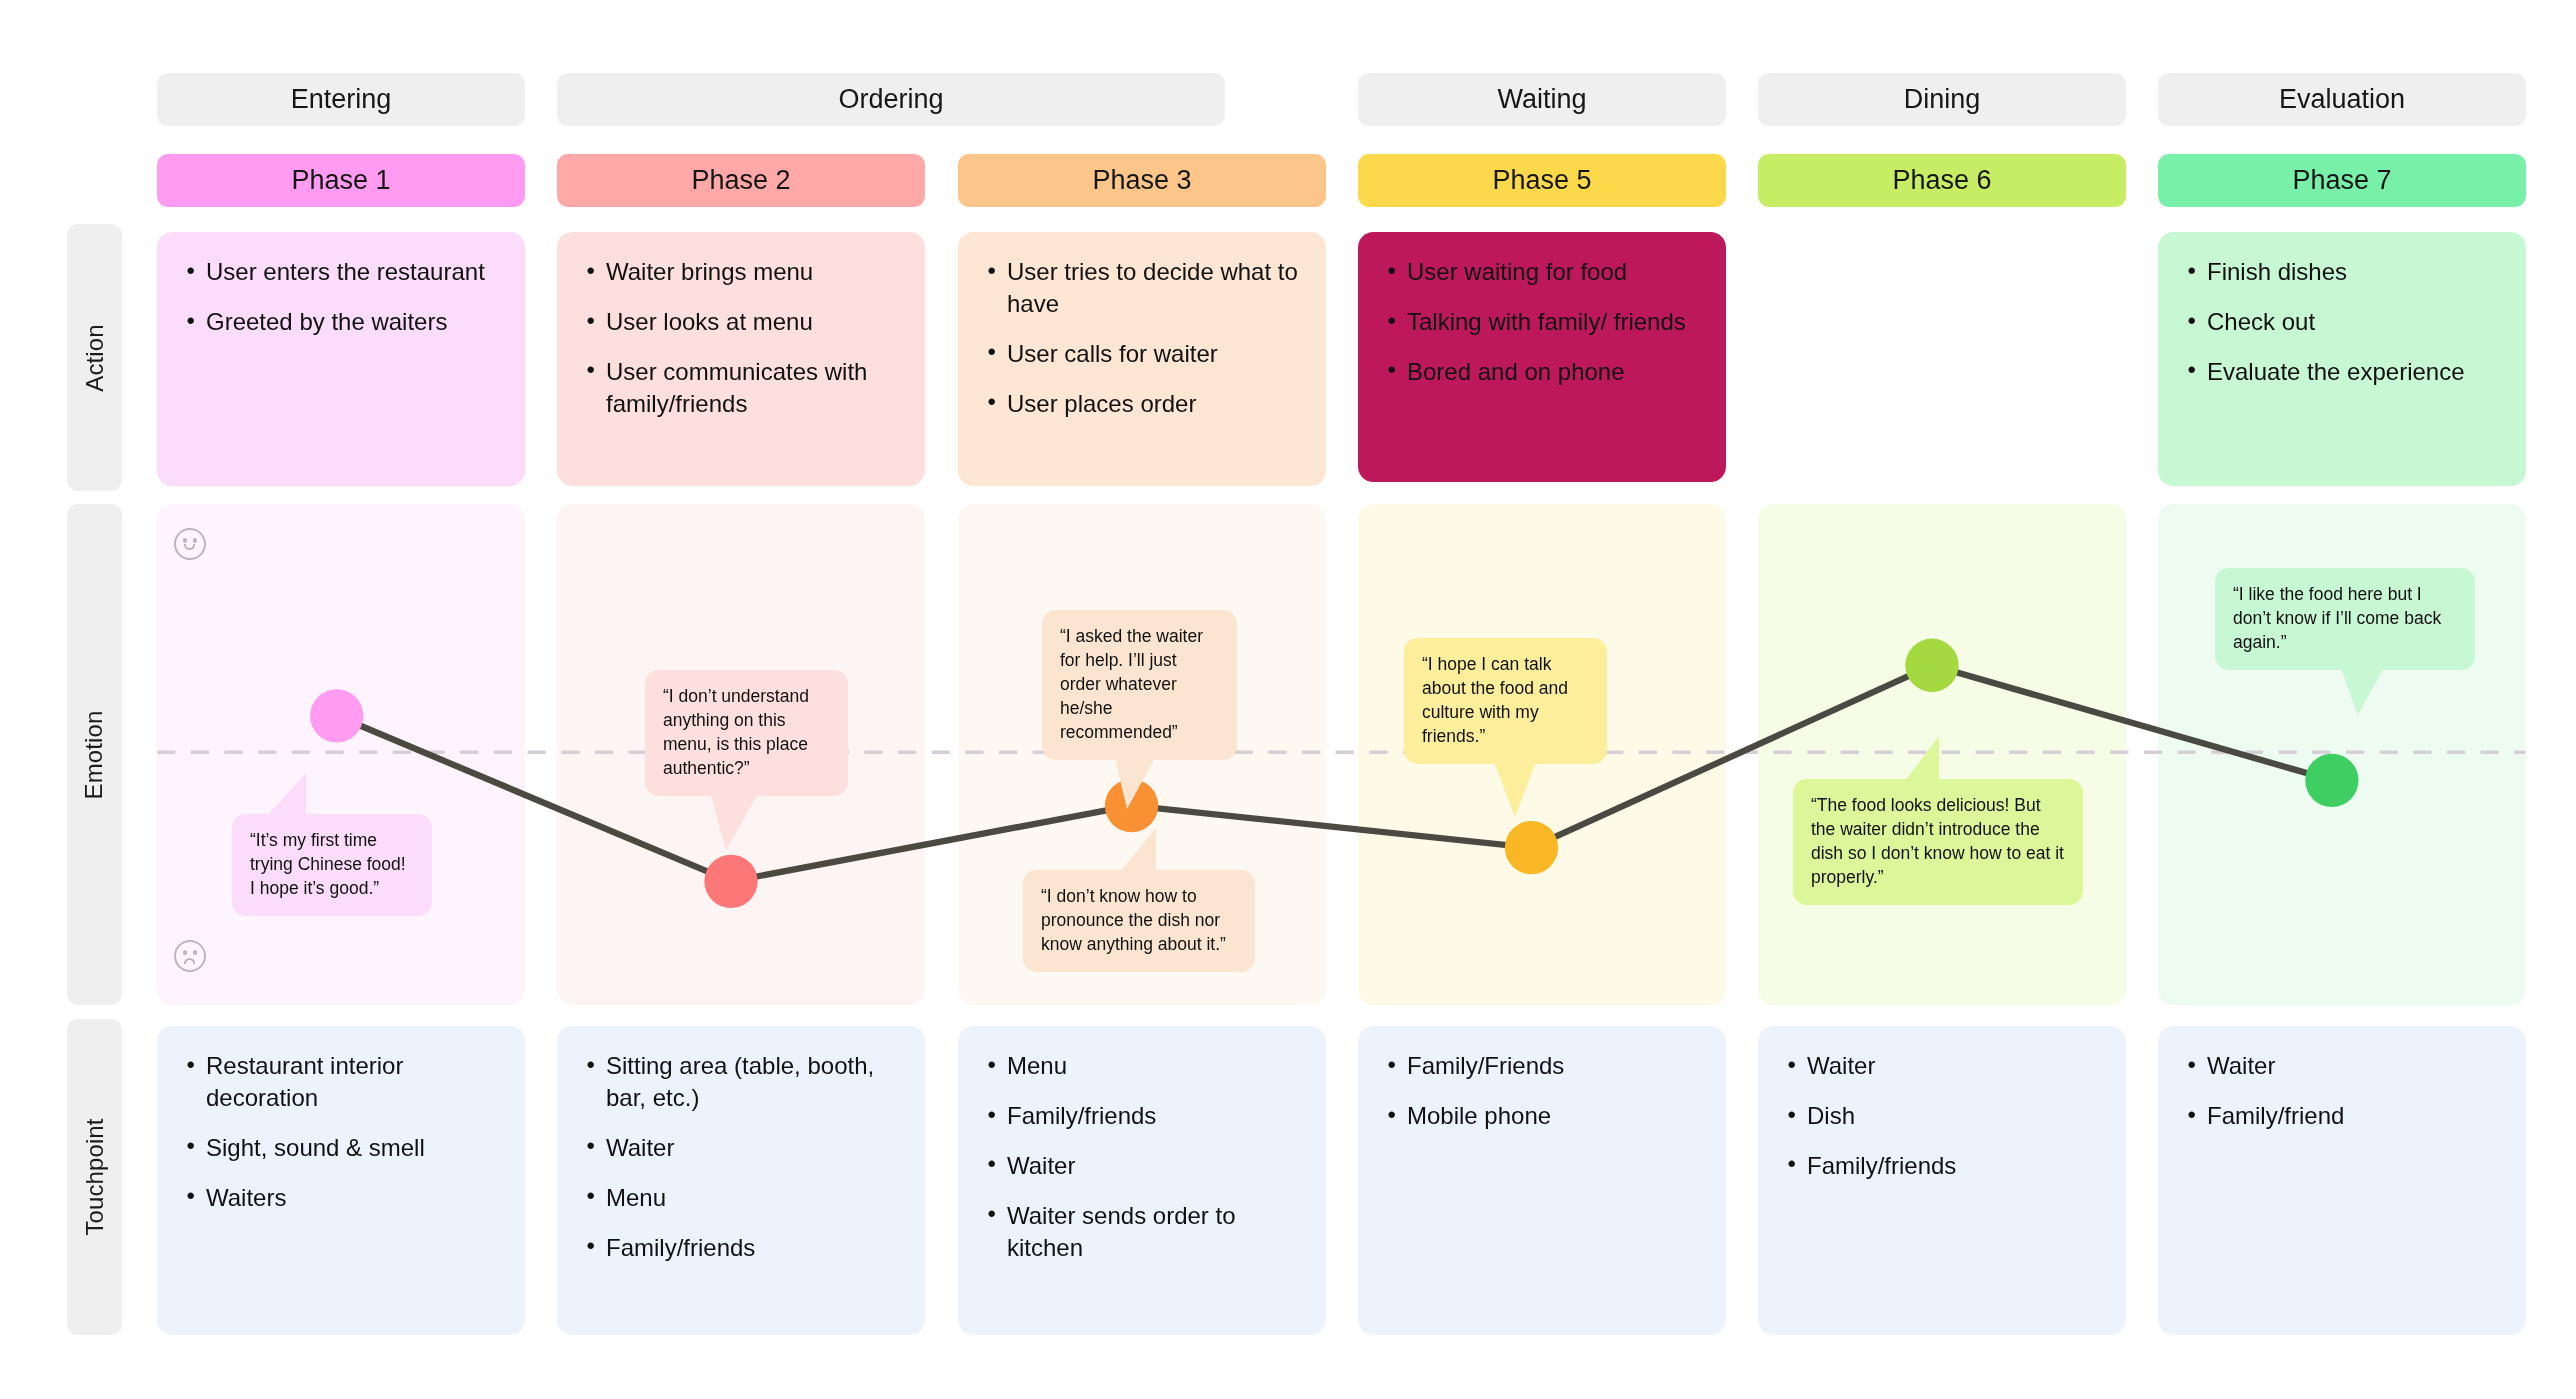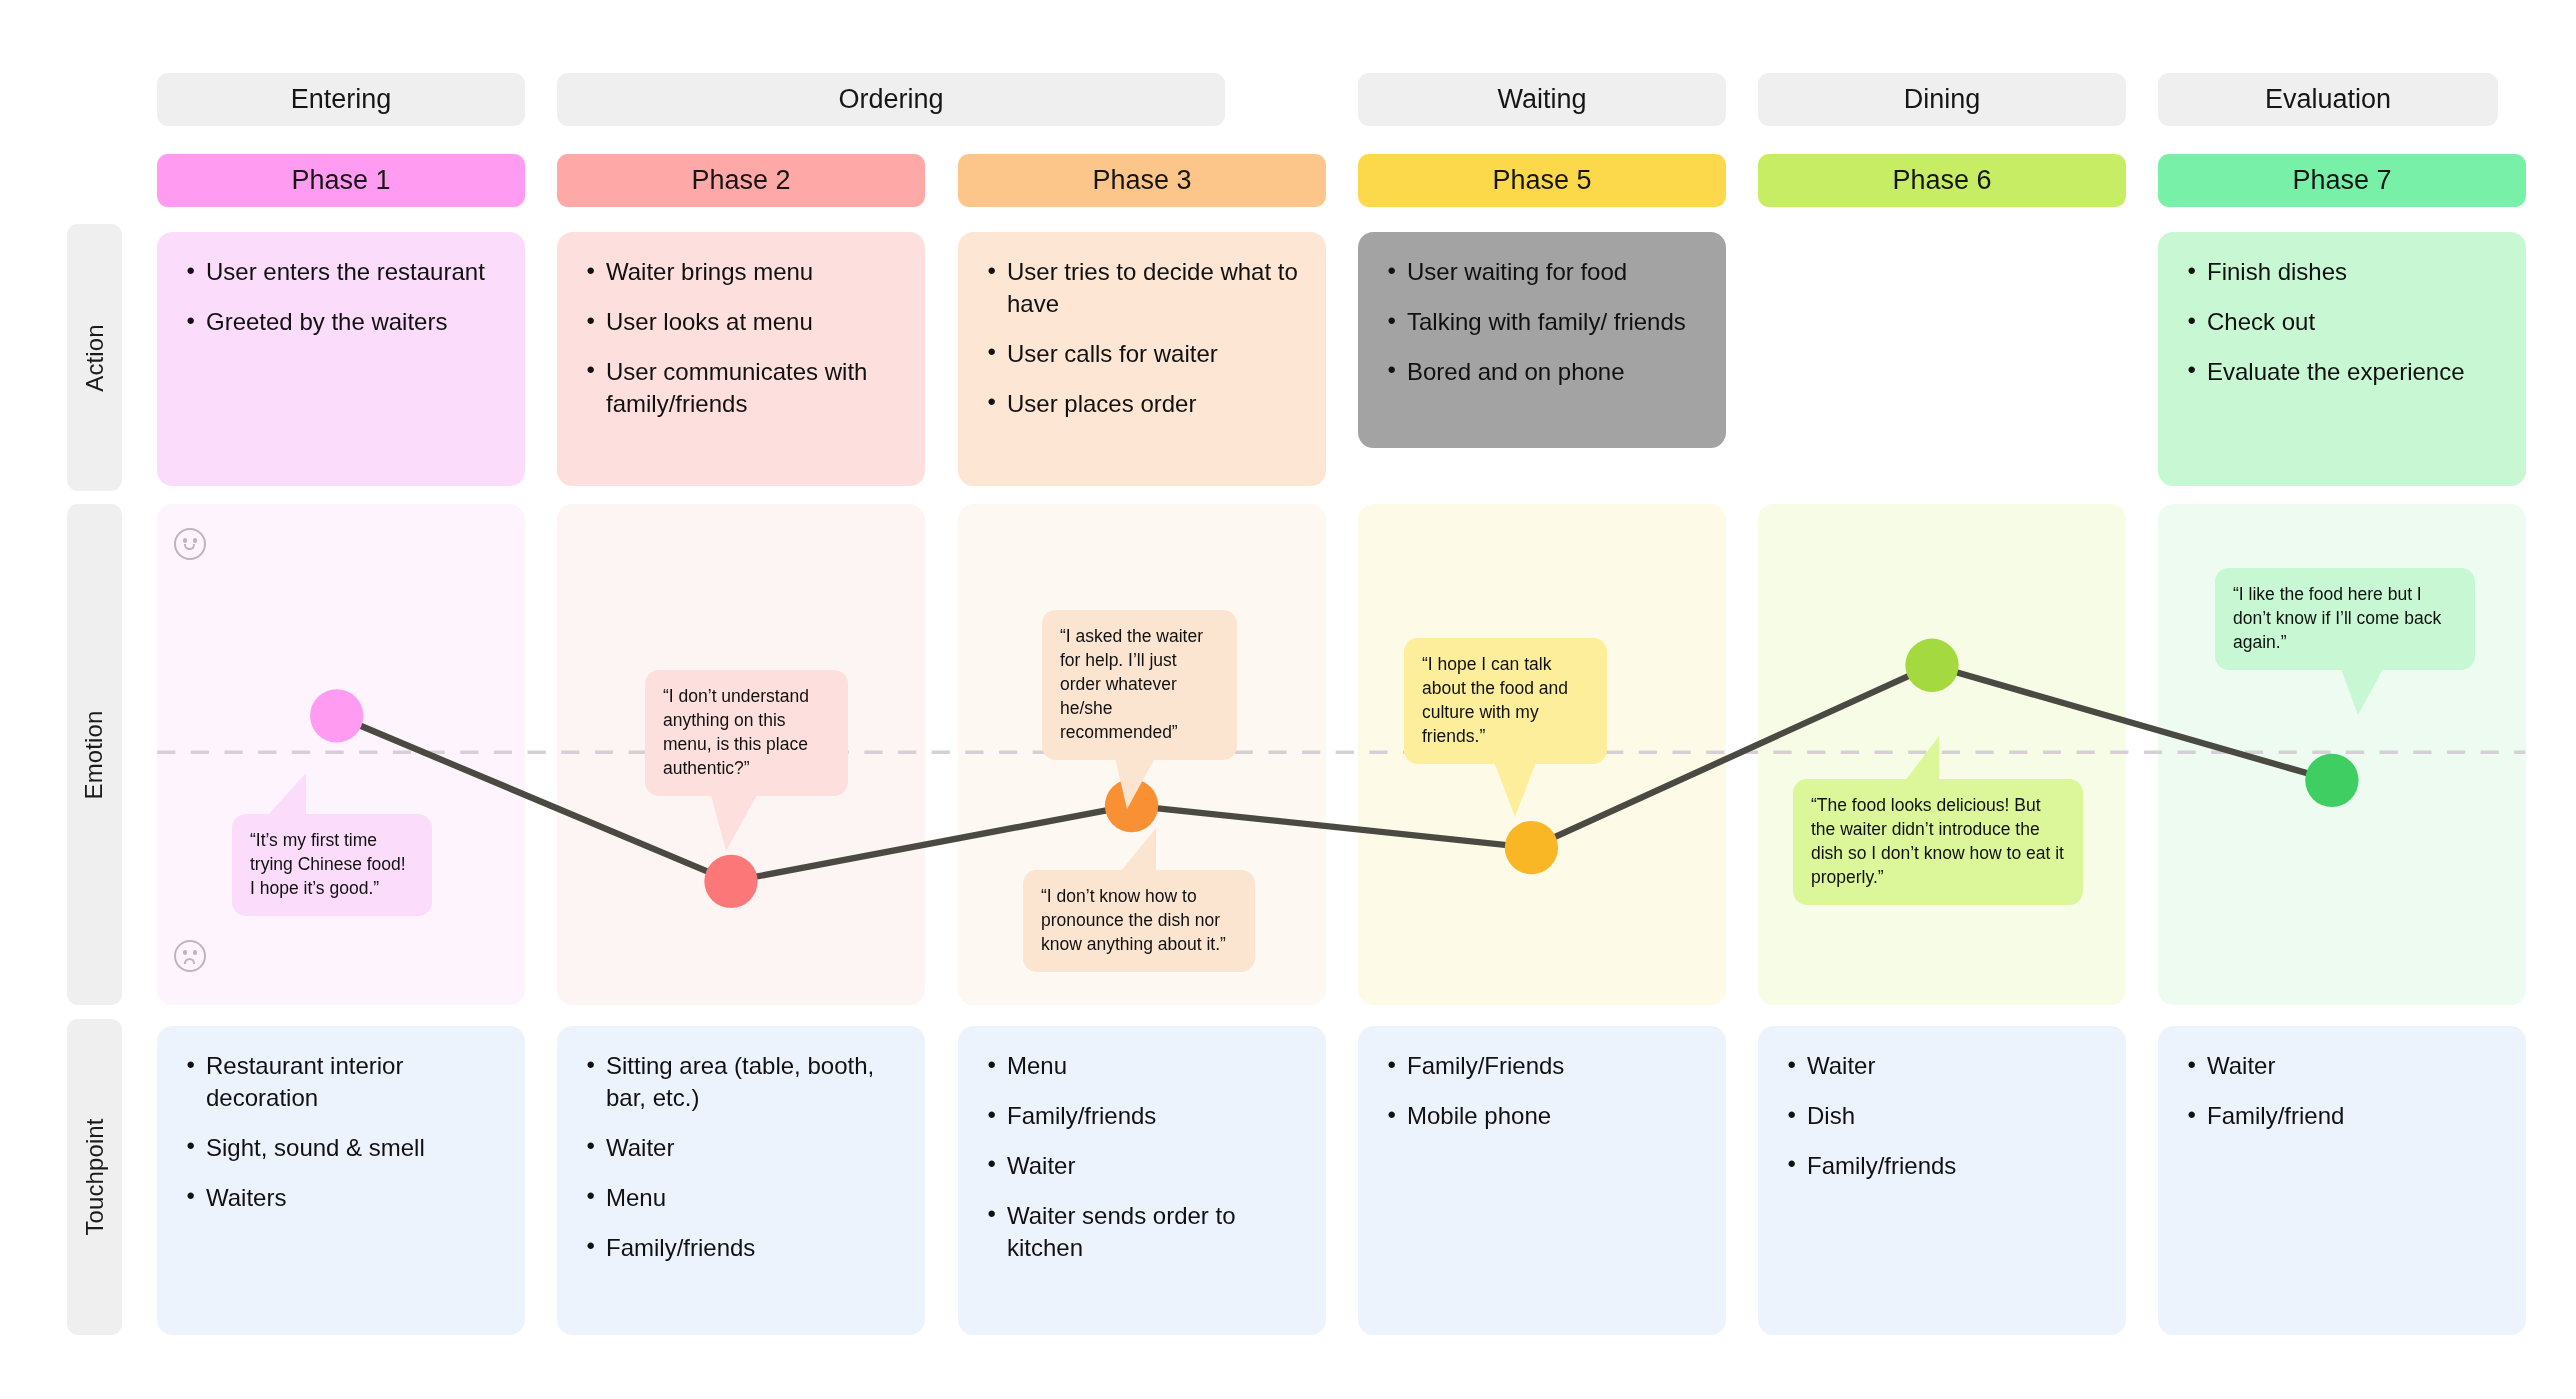--- a/index.html
+++ b/index.html
@@ -101,21 +101,21 @@
     </div>
   <div class="stage" style="left:557px;top:73px;width:668px;">
     <span>Ordering</span>
     </div>
   <div class="stage" style="left:1358px;top:73px;width:368px;">
     <span>Waiting</span>
     </div>
   <div class="stage" style="left:1758px;top:73px;width:368px;">
     <span>Dining</span>
     </div>
-  <div class="stage" style="left:2158px;top:73px;width:340px;">
+  <div class="stage" style="left:2158px;top:73px;width:368px;">
     <span>Evaluation</span>
     </div>
 
   <div class="phase" style="left:157px;top:154px;width:368px;background:#ff9bf0;">
     <span>Phase 1</span>
     </div>
   <div class="phase" style="left:557px;top:154px;width:368px;background:#ffa8a8;">
     <span>Phase 2</span>
     </div>
   <div class="phase" style="left:958px;top:154px;width:368px;background:#fcc68a;">
@@ -147,21 +147,21 @@
     </div>
 
   <div class="card" style="left:958px;top:232px;width:368px;height:254px;background:#fde6d3;">
     <ul>
       <li>User tries to decide what to have</li>
       <li>User calls for waiter</li>
       <li>User places order</li>
     </ul>
     </div>
 
-  <div class="card" style="left:1358px;top:232px;width:368px;height:216px;background:#a3a3a3;">
+  <div class="card" style="left:1358px;top:232px;width:368px;height:250px;background:#be185d;">
     <ul>
       <li>User waiting for food</li>
       <li>Talking with family/ friends</li>
       <li>Bored and on phone</li>
     </ul>
     </div>
 
 
   <div class="card" style="left:2158px;top:232px;width:368px;height:254px;background:#c8f7d4;">
     <ul>

